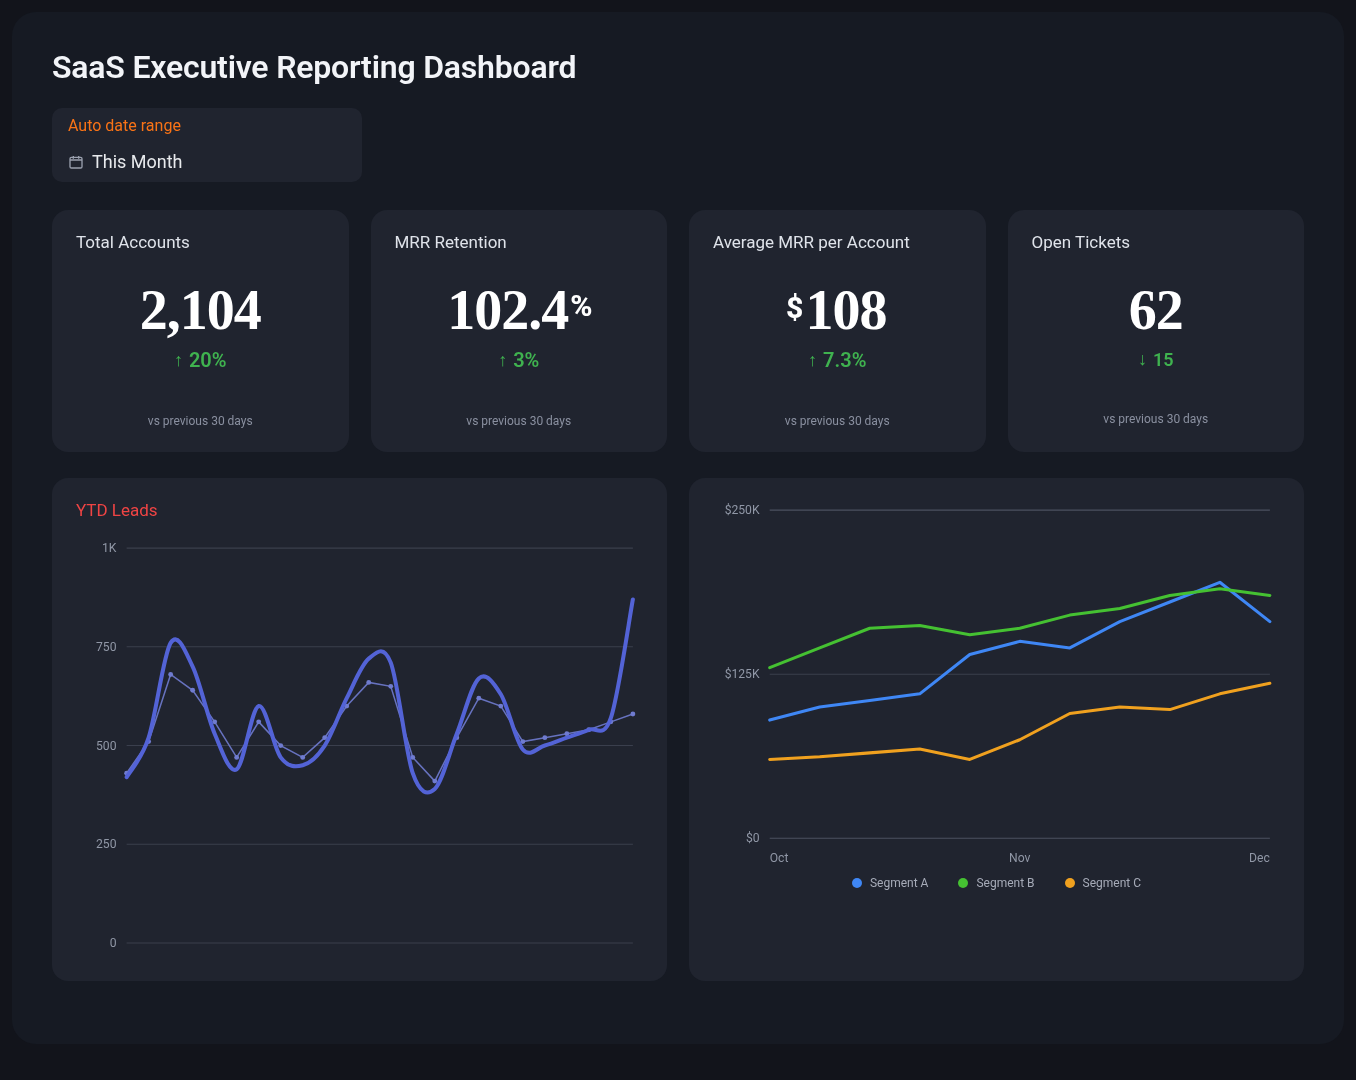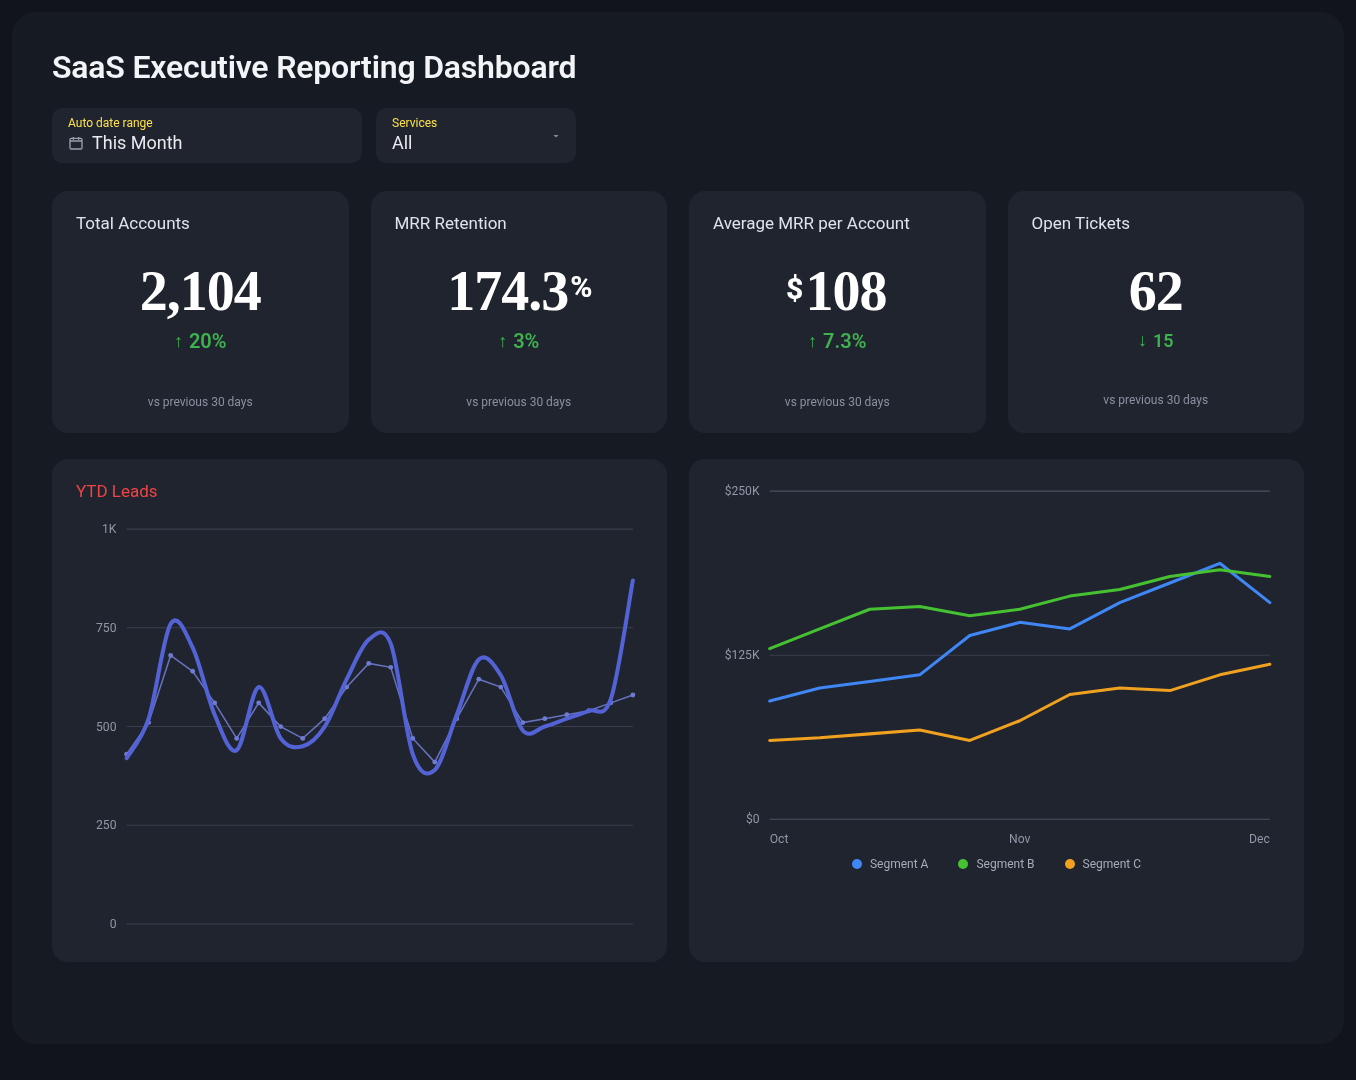--- a/index.html
+++ b/index.html
@@ -29,23 +29,23 @@
   .filters { display: flex; gap: 14px; margin-bottom: 28px; }
   .filter {
     background: #20242f;
     border-radius: 10px;
     padding: 8px 16px 10px 16px;
     min-width: 200px;
     position: relative;
   }
   .filter.small { min-width: 310px; }
   .filter-label {
-    font-size: 12px;
-    color: #fde047;
-    margin-bottom: 2px;
+    font-size: 16px;
+    color: #f97316;
+    margin-bottom: 16px;
   }
   .filter-value-row { display: flex; align-items: center; gap: 8px; }
   .filter-value {
     font-size: 18px;
     color: #e8eaed;
   }
   .filter .chev {
     position: absolute; right: 14px; top: 50%; transform: translateY(-50%);
   }
   .cal-icon svg, .chev svg { display: block; }
@@ -94,29 +94,20 @@
         <div class="filter-value-row">
           <span class="cal-icon">
             <svg width="16" height="16" viewBox="0 0 24 24" fill="none" stroke="#9aa0ae" stroke-width="2">
               <rect x="3" y="5" width="18" height="16" rx="2"></rect>
               <path d="M3 9h18M8 3v4M16 3v4"></path>
             </svg>
           </span>
           <span class="filter-value">This Month</span>
         </div>
       </div>
-      <div class="filter">
-        <div class="filter-label">Services</div>
-        <div class="filter-value">All</div>
-        <span class="chev">
-          <svg width="12" height="12" viewBox="0 0 24 24" fill="#8a90a0">
-              <path d="M7 10l5 5 5-5z"></path>
-            </svg>
-        </span>
-      </div>
     </div>
 
     <div class="metrics">
 
       <div class="card">
         <div class="metric-title">Total Accounts</div>
         <div class="metric-value-row">
           <span class="metric-prefix"></span>
           <span class="metric-value">2,104</span>
           <span class="metric-suffix"></span>
@@ -125,21 +116,21 @@
           <span class="delta-arrow delta-up">↑</span>
           <span class="delta-up">20%</span>
         </div>
         <div class="comparison">vs previous 30 days</div>
       </div>
 
       <div class="card">
         <div class="metric-title">MRR Retention</div>
         <div class="metric-value-row">
           <span class="metric-prefix"></span>
-          <span class="metric-value">174.3</span>
+          <span class="metric-value">102.4</span>
           <span class="metric-suffix">%</span>
         </div>
         <div class="delta-row">
           <span class="delta-arrow delta-up">↑</span>
           <span class="delta-up">3%</span>
         </div>
         <div class="comparison">vs previous 30 days</div>
       </div>
 
       <div class="card">

